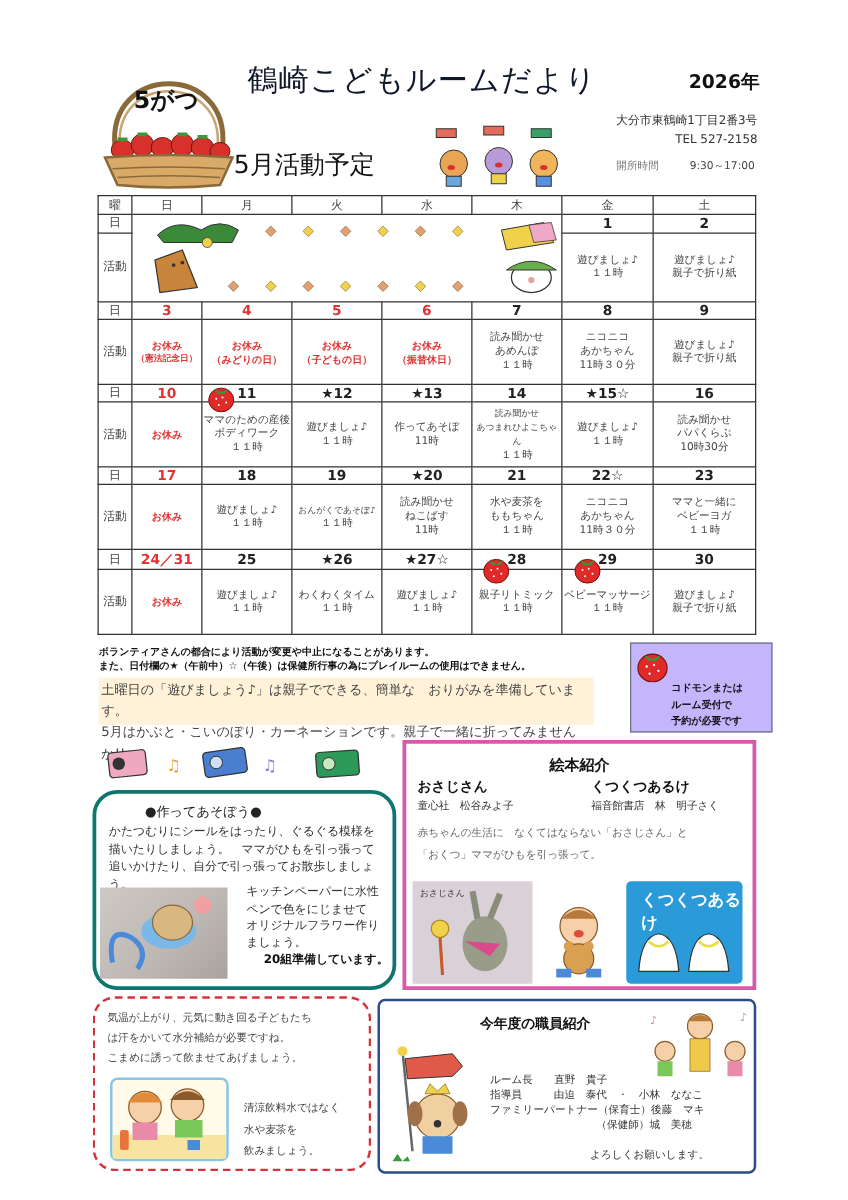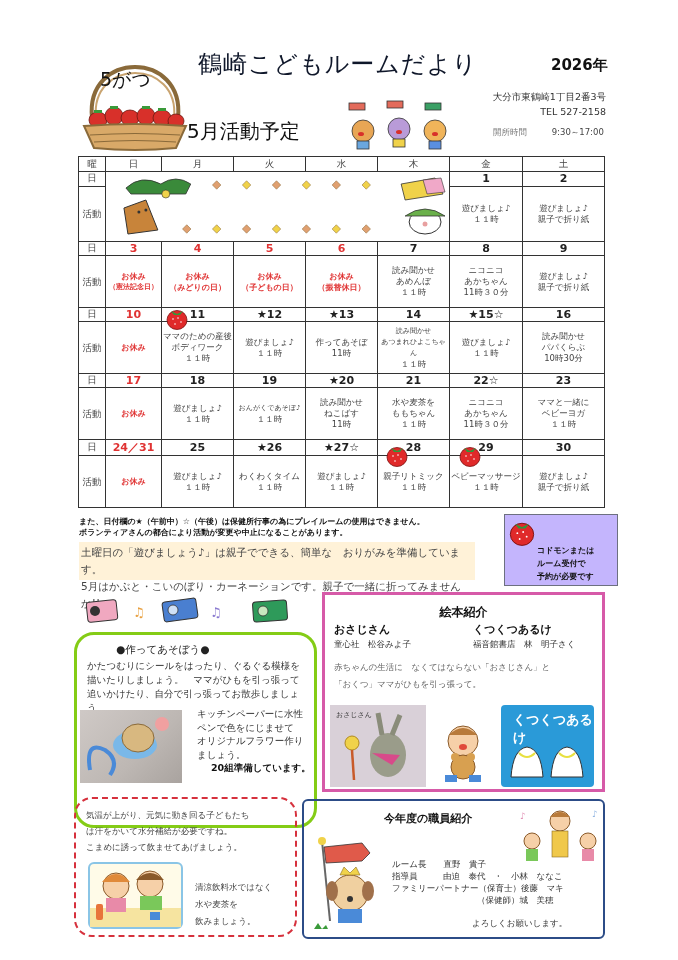--- a/index.html
+++ b/index.html
@@ -1,21 +1,21 @@
 <!DOCTYPE html>
 <html><head>
 <meta charset="utf-8">
 <style>
   * { box-sizing: border-box; margin: 0; padding: 0; }
   html, body { width: 678px; height: 960px; background: #ffffff; overflow: hidden; }
   body { position: relative; font-family: "DejaVu Sans", "Liberation Sans", sans-serif; color: #222; }
 
   
   .basket { position: absolute; left: 80px; top: 40px; width: 110px; height: 112px; }
-  .month-label { position: absolute; left: 100px; top: 67px; width: 66px; font-size: 19px; font-weight: normal; color: #111; }
+  .month-label { position: absolute; left: 100px; top: 67px; width: 66px; text-align: center; font-size: 19px; font-weight: bold; color: #111; }
   .main-title { position: absolute; left: 198px; top: 48px; font-size: 24px; letter-spacing: 1px; color: #0f172a; }
   .year { position: absolute; left: 551px; top: 56px; font-size: 15px; font-weight: bold; color: #111; }
   .sub-title { position: absolute; left: 187px; top: 118px; font-size: 20px; color: #111; }
   .address { position: absolute; right: 72px; top: 89px; font-size: 9.5px; text-align: right; color: #333; line-height: 15px; }
   .hours { position: absolute; left: 493px; top: 127px; font-size: 8.5px; color: #444; }
   .hours .lbl { color: #777; margin-right: 22px; }
   .kids { position: absolute; left: 343px; top: 97px; width: 112px; height: 54px; }
 
   
   table.cal { position: absolute; left: 78px; top: 156px; width: 526px; border-collapse: collapse; table-layout: fixed; }
@@ -33,21 +33,21 @@
   
   .notes { position: absolute; left: 79px; top: 516px; font-size: 8px; font-weight: bold; line-height: 11px; color: #111; }
   .saturday-note { position: absolute; left: 79px; top: 542px; width: 396px; height: 38px; background: #fff2d8; font-size: 10.5px; line-height: 17px; padding: 2px 0 0 2px; color: #444; }
   .reserve-box { position: absolute; left: 504px; top: 514px; width: 114px; height: 72px; background: #c4b5fd; border: 1.5px solid #6d7080; }
   .reserve-text { position: absolute; left: 32px; top: 29px; font-size: 8px; font-weight: bold; line-height: 13px; color: #111; }
 
   
   .tapes { position: absolute; left: 85px; top: 597px; width: 215px; height: 28px; }
 
   
-  .make-box { position: absolute; left: 74px; top: 632px; width: 243px; height: 196px; border: 3px solid #84cc16; border-radius: 20px; }
+  .make-box { position: absolute; left: 74px; top: 632px; width: 243px; height: 160px; border: 3px solid #0f766e; border-radius: 20px; }
   .make-title { position: absolute; left: 39px; top: 8px; font-size: 10.5px; color: #222; }
   .make-body { position: absolute; left: 10px; top: 24px; width: 230px; font-size: 9.5px; line-height: 14px; color: #333; }
   .make-photo { position: absolute; left: 3px; top: 75px; width: 102px; height: 73px; background: linear-gradient(135deg, #cfc9c6 0%, #bdb7b3 60%, #a9a39f 100%); }
   .make-side { position: absolute; left: 120px; top: 72px; font-size: 9.5px; line-height: 13.5px; color: #333; }
   .make-side .bold { font-weight: bold; padding-left: 14px; color: #111; }
 
   
   .book-box { position: absolute; left: 322px; top: 592px; width: 283px; height: 200px; border: 3px solid #d65aa8; }
   .book-title { position: absolute; left: 0; width: 100%; top: 9px; text-align: center; font-size: 12px; font-weight: bold; color: #111; }
   .book-a { position: absolute; left: 9px; top: 27px; }
@@ -399,22 +399,22 @@
     <path d="M5 5 L11 8 L17 5 L14 9 L8 9 Z" fill="#2e9a3a"></path>
     <g fill="#fff">
       <circle cx="7" cy="13" r="0.8"></circle>
       <circle cx="12" cy="12" r="0.8"></circle>
       <circle cx="15" cy="16" r="0.8"></circle>
       <circle cx="9" cy="18" r="0.8"></circle>
     </g>
   </svg>
 
 <div class="notes">
+  <div>ボランティアさんの都合により活動が変更や中止になることがあります。</div>
   <div>また、日付欄の★（午前中）☆（午後）は保健所行事の為にプレイルームの使用はできません。</div>
-  <div>ボランティアさんの都合により活動が変更や中止になることがあります。</div>
 </div>
 <div class="saturday-note">
   <div>土曜日の「遊びましょう♪」は親子でできる、簡単な　おりがみを準備しています。</div>
   <div>5月はかぶと・こいのぼり・カーネーションです。親子で一緒に折ってみませんか!!</div>
 </div>
 <div class="reserve-box">
   <svg style="position:absolute; left:4px; top:3px; width:26px; height:28px;" viewBox="0 0 22 24">
       <ellipse cx="11" cy="14" rx="10" ry="9.5" fill="#e02a2a" stroke="#7a1010" stroke-width="0.8"></ellipse>
       <path d="M5 5 L11 8 L17 5 L14 9 L8 9 Z" fill="#2e9a3a"></path>
       <g fill="#fff">

